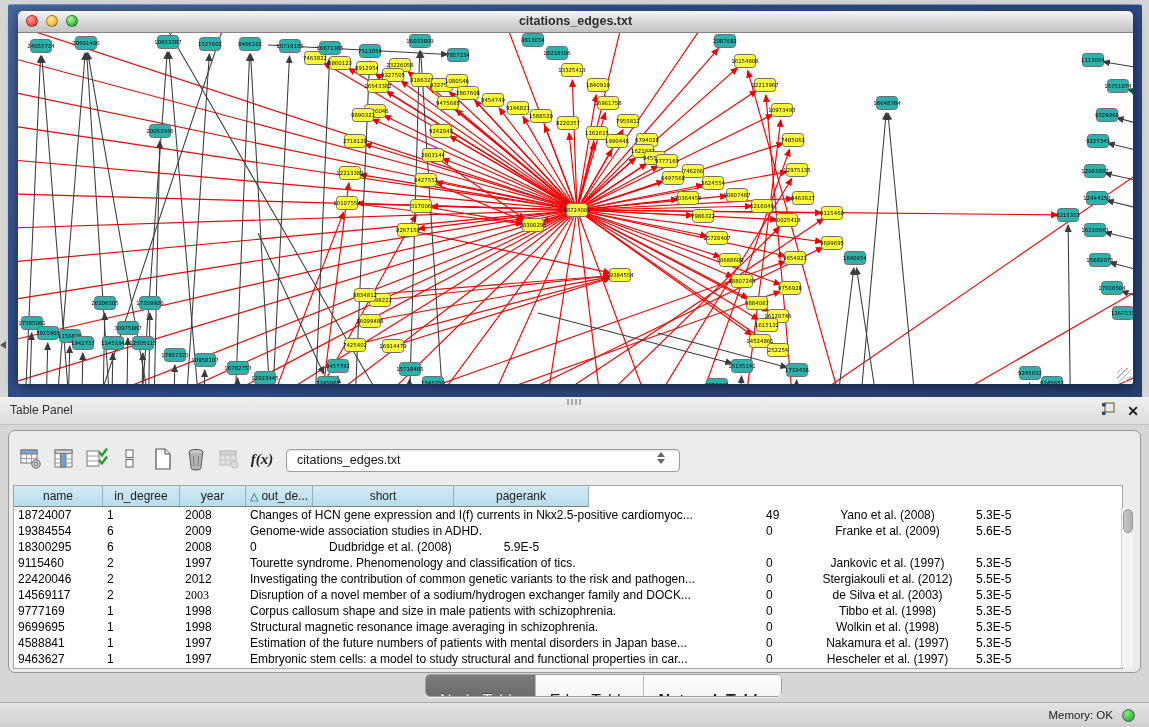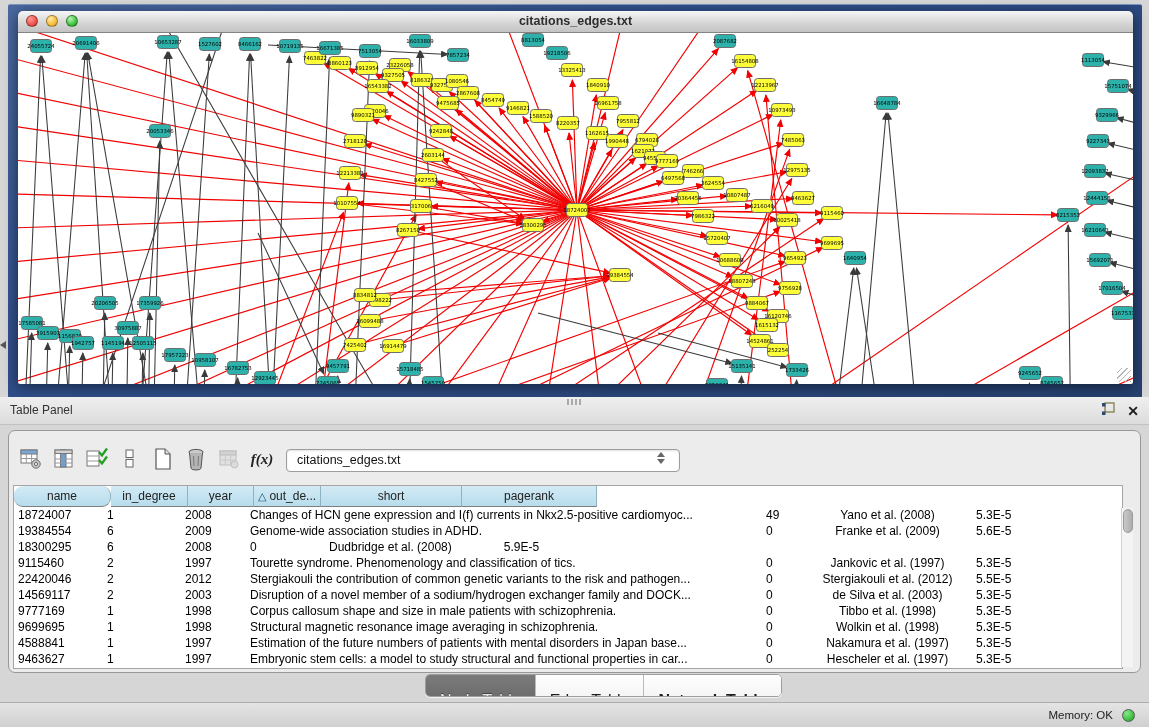--- a/index.html
+++ b/index.html
@@ -612,21 +612,21 @@
   <div class="combo">
     <span class="combo-text">citations_edges.txt</span>
     <span class="combo-steppers">
       <span class="step up"></span>
         <span class="step down"></span>
     </span>
   </div>
 
   <div class="table-wrap">
     <div class="thead">
-        <div class="th" style="width: 97px; border-radius: 9px;">name</div>
+        <div class="th" style="width: 89px;">name</div>
         <div class="th" style="width: 77px;">in_degree</div>
         <div class="th" style="width: 66px; text-align: center;">year</div>
         <div class="th" style="width: 67px;"><span class="tri">△</span>out_de...</div>
         <div class="th" style="width: 141px;">short</div>
         <div class="th" style="width: 135px;">pagerank</div>
       </div>
     <div class="tbody">
         <div class="tr">
           <div class="td" style="width: 89px;">18724007</div>
           <div class="td" style="width: 77px;">1</div>
@@ -659,29 +659,29 @@
           <div class="td" style="width: 66px;">1997</div>
           <div class="td" style="width: 504px;">Tourette syndrome. Phenomenology and classification of tics.</div>
           <div class="td" style="width: 67px;">0</div>
           <div class="td" style="width: 141px;">Jankovic et al. (1997)</div>
           <div class="td" style="width: 135px;">5.3E-5</div>
         </div>
         <div class="tr">
           <div class="td" style="width: 89px;">22420046</div>
           <div class="td" style="width: 77px;">2</div>
           <div class="td" style="width: 66px;">2012</div>
-          <div class="td" style="width: 504px;">Stergiakouli the contribution of common genetic variants to the risk and pathogen...</div>
+          <div class="td" style="width: 504px;">Investigating the contribution of common genetic variants to the risk and pathogen...</div>
           <div class="td" style="width: 67px;">0</div>
           <div class="td" style="width: 141px;">Stergiakouli et al. (2012)</div>
           <div class="td" style="width: 135px;">5.5E-5</div>
         </div>
         <div class="tr">
           <div class="td" style="width: 89px;">14569117</div>
           <div class="td" style="width: 77px;">2</div>
-          <div class="td" style="width: 66px;">2003</div>
+          <div class="td" style="width: 66px; font-family: Liberation Serif, serif;">2003</div>
           <div class="td" style="width: 504px;">Disruption of a novel member of a sodium/hydrogen exchanger family and DOCK...</div>
           <div class="td" style="width: 67px;">0</div>
           <div class="td" style="width: 141px;">de Silva et al. (2003)</div>
           <div class="td" style="width: 135px;">5.3E-5</div>
         </div>
         <div class="tr">
           <div class="td" style="width: 89px;">9777169</div>
           <div class="td" style="width: 77px;">1</div>
           <div class="td" style="width: 66px;">1998</div>
           <div class="td" style="width: 504px;">Corpus callosum shape and size in male patients with schizophrenia.</div>

